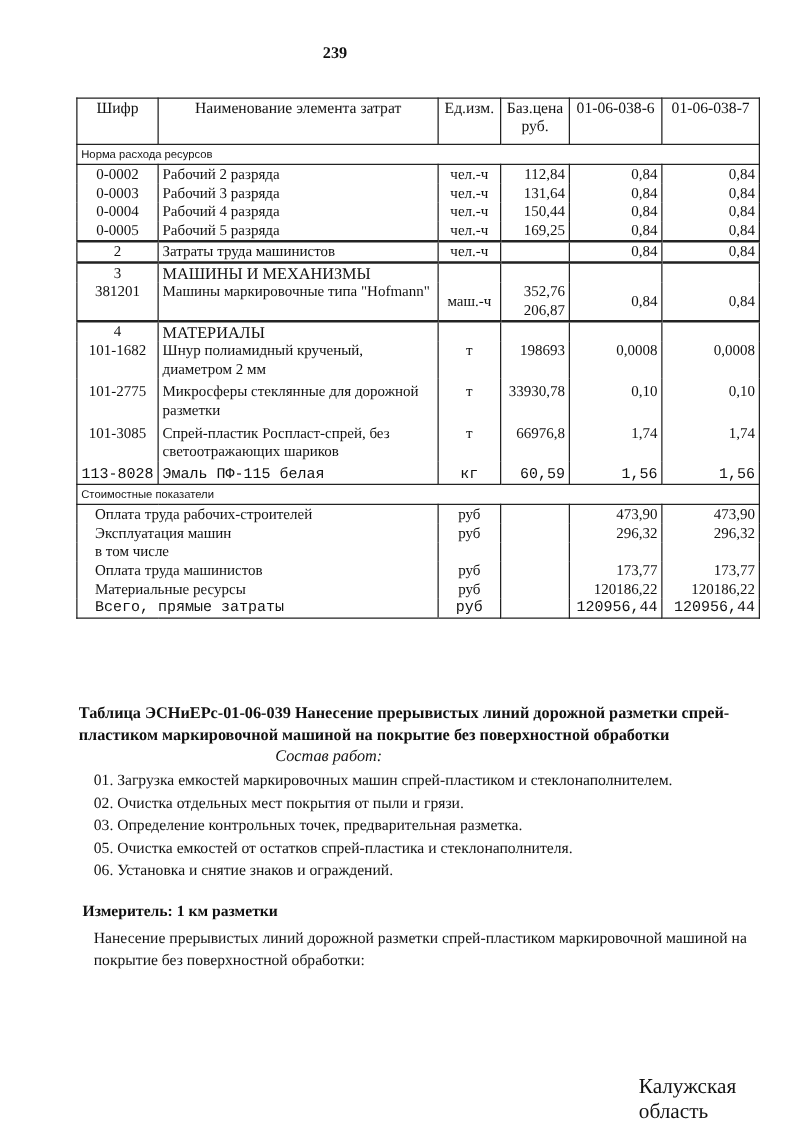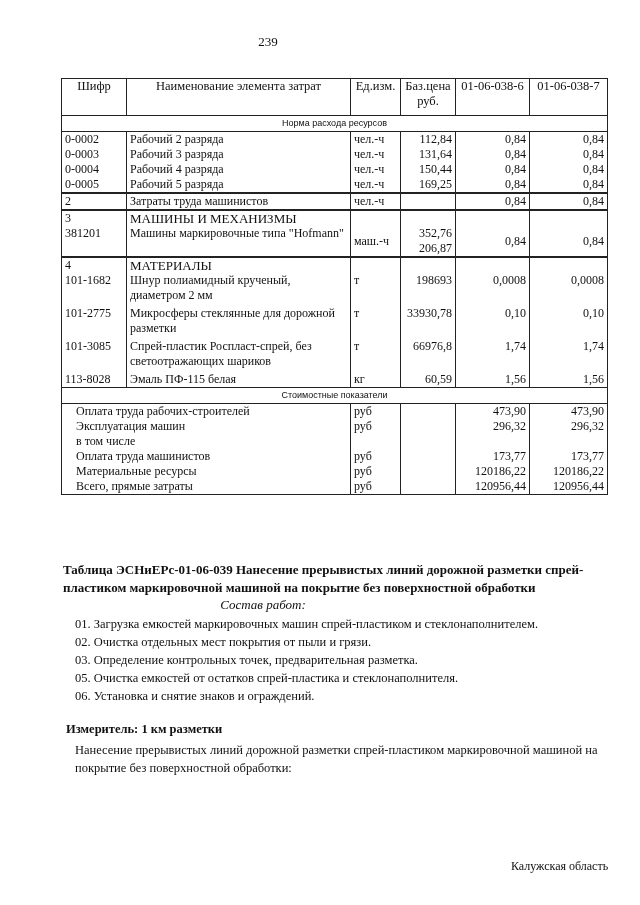--- a/index.html
+++ b/index.html
@@ -1,40 +1,40 @@
 <!DOCTYPE html>
 <html><head>
 <meta charset="utf-8">
 <style>
   html, body { margin:0; padding:0; background:#ffffff; }
   body { width:640px; height:905px; position:relative; overflow:hidden;
          font-family:"Liberation Serif", serif; color:#111; }
-  .page-num { position:absolute; top:34px; left:0; width:536px; text-align:center; font-size:13px; }
+  .page-num { position:absolute; top:34px; left:0; width:536px; text-align:center; font-size:13px;font-weight:bold; }
   table.main { position:absolute; left:61px; top:78px; width:546px; border-collapse:collapse;
                font-size:12px; table-layout:fixed; }
   table.main td, table.main th { border-left:1px solid #222; border-right:1px solid #222; padding:0 3px;
                vertical-align:top; line-height:15px; font-weight:normal; }
   .hdr th { border:1px solid #222; height:36px; vertical-align:middle; font-size:12.5px; line-height:14px; }
-  .band td { border:1px solid #222; text-align:center; font-family:"Liberation Sans", sans-serif;
+  .band td { border:1px solid #222; text-align:left; font-family:"Liberation Sans", sans-serif;
              font-size:9px; height:13px; line-height:13px; }
-  .c { text-align:left; }
+  .c { text-align:center; }
   .r { text-align:right; }
   .b { font-weight:bold; }
   tr.sep-top td { border-top:1px solid #222; }
   tr.sep-top2 td { border-top:2px solid #222; }
-  tr.last td { border-bottom:1px solid #222; }
+  tr.last td { border-bottom:1px solid #222;font-family:Liberation Mono, monospace; }
   .u { }
   .sum td.name { padding-left:14px; }
   .sum td { line-height:17px; }
   .caption { position:absolute; left:63px; top:561px; width:545px; font-size:13px; font-weight:bold; line-height:18px; }
   .subtitle { position:absolute; left:0; top:597px; width:526px; text-align:center; font-size:13px; font-style:italic; }
   .works { position:absolute; left:75px; top:615px; font-size:12.5px; line-height:18px; }
   .measure { position:absolute; left:66px; top:722px; font-size:12.5px; font-weight:bold; }
   .desc { position:absolute; left:75px; top:741px; width:540px; font-size:12.5px; line-height:18px; }
-  .region { position:absolute; left:511px; top:859px; font-size:12px; }
+  .region { position:absolute; left:511px; top:859px; font-size:17px; }
 </style>
 </head>
 <body>
 
 <div class="page-num">239</div>
 
 <table class="main">
   <colgroup>
     <col style="width:65px">
       <col style="width:224px">

